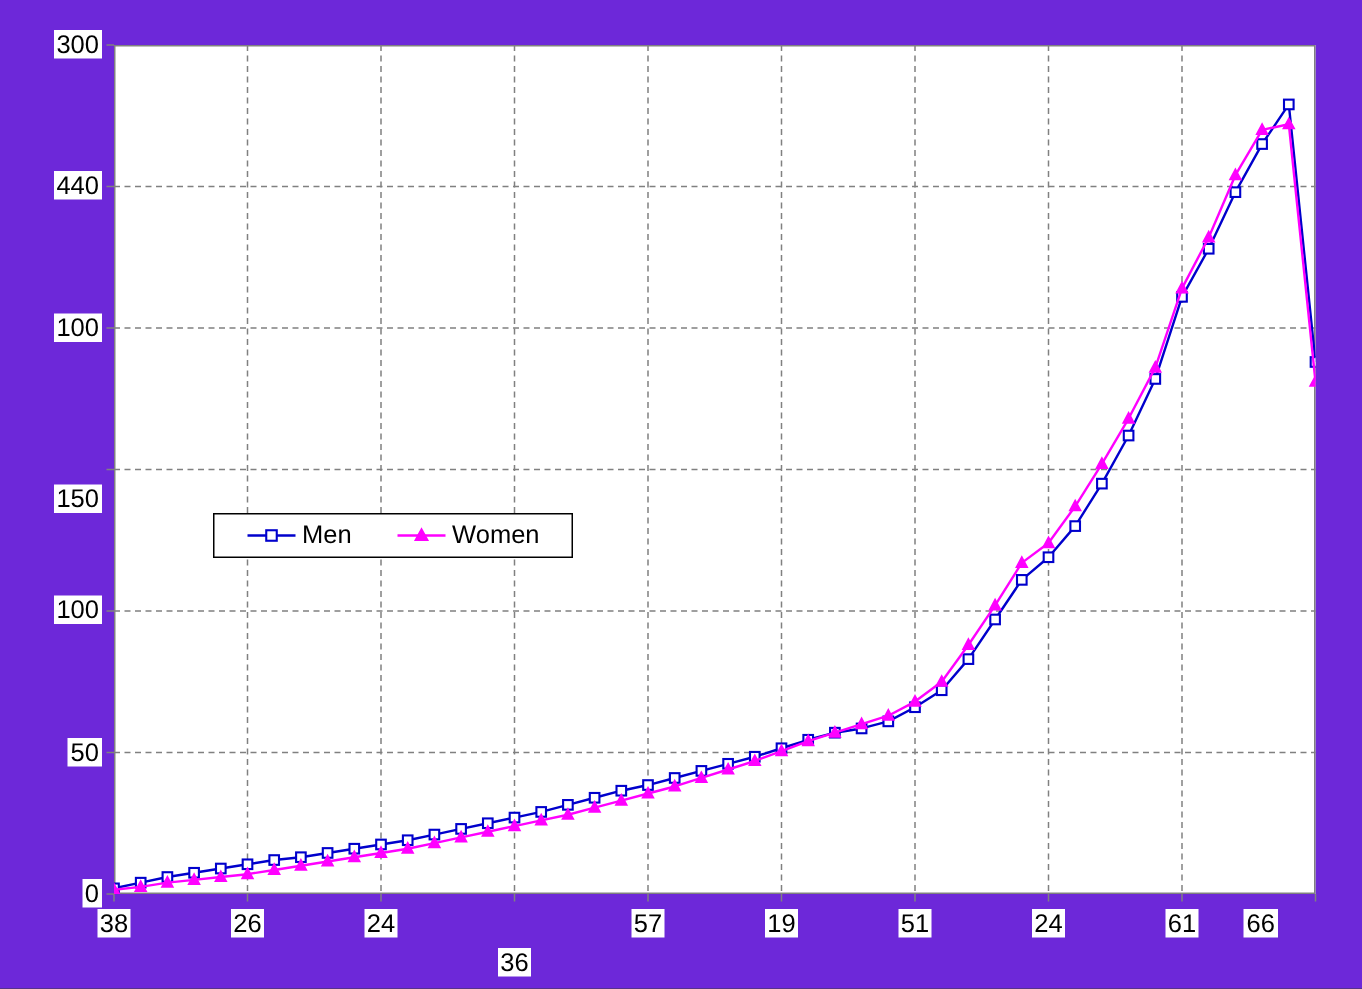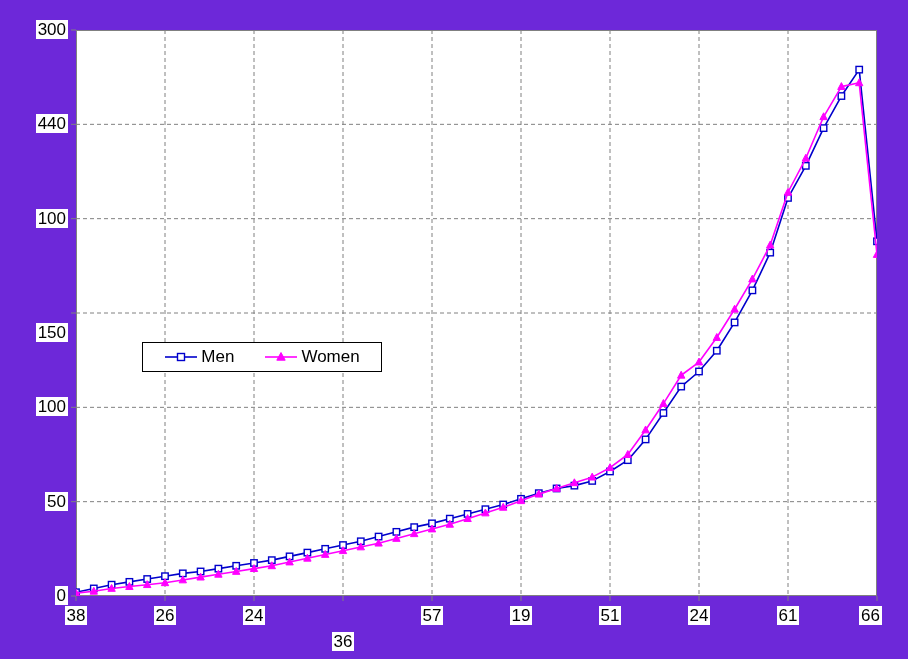--- a/index.html
+++ b/index.html
@@ -217,21 +217,21 @@
   <div id="x-labels">
       <div class="tick-label-box x-tick-label" style="top: 606px; left: 64.5px;">38</div>
       <div class="tick-label-box x-tick-label" style="top: 606px; left: 153.5px;">26</div>
       <div class="tick-label-box x-tick-label" style="top: 606px; left: 242.5px;">24</div>
       <div class="tick-label-box x-tick-label" style="top: 632px; left: 331.5px;">36</div>
       <div class="tick-label-box x-tick-label" style="top: 606px; left: 420.5px;">57</div>
       <div class="tick-label-box x-tick-label" style="top: 606px; left: 509.5px;">19</div>
       <div class="tick-label-box x-tick-label" style="top: 606px; left: 598.5px;">51</div>
       <div class="tick-label-box x-tick-label" style="top: 606px; left: 687.5px;">24</div>
       <div class="tick-label-box x-tick-label" style="top: 606px; left: 776.5px;">61</div>
-      <div class="tick-label-box x-tick-label" style="top: 606px; left: 859px;">66</div>
+      <div class="tick-label-box x-tick-label" style="top: 606px; left: 829px;">66</div>
     </div>
 
   <div class="legend-box" id="legend" style="left: 142px; top: 342px; width: 240px; height: 30px;">
       <div class="legend-entry">
         <svg width="34" height="14" class="legend-swatch">
           <line x1="1" y1="7" x2="33" y2="7" stroke="#0000CC" stroke-width="1.6"></line>
           <rect x="13.5" y="3.5" width="7" height="7" fill="#ffffff" stroke="#0000CC" stroke-width="1.4"></rect>
         </svg>
         <span class="legend-label">Men</span>
       </div>

